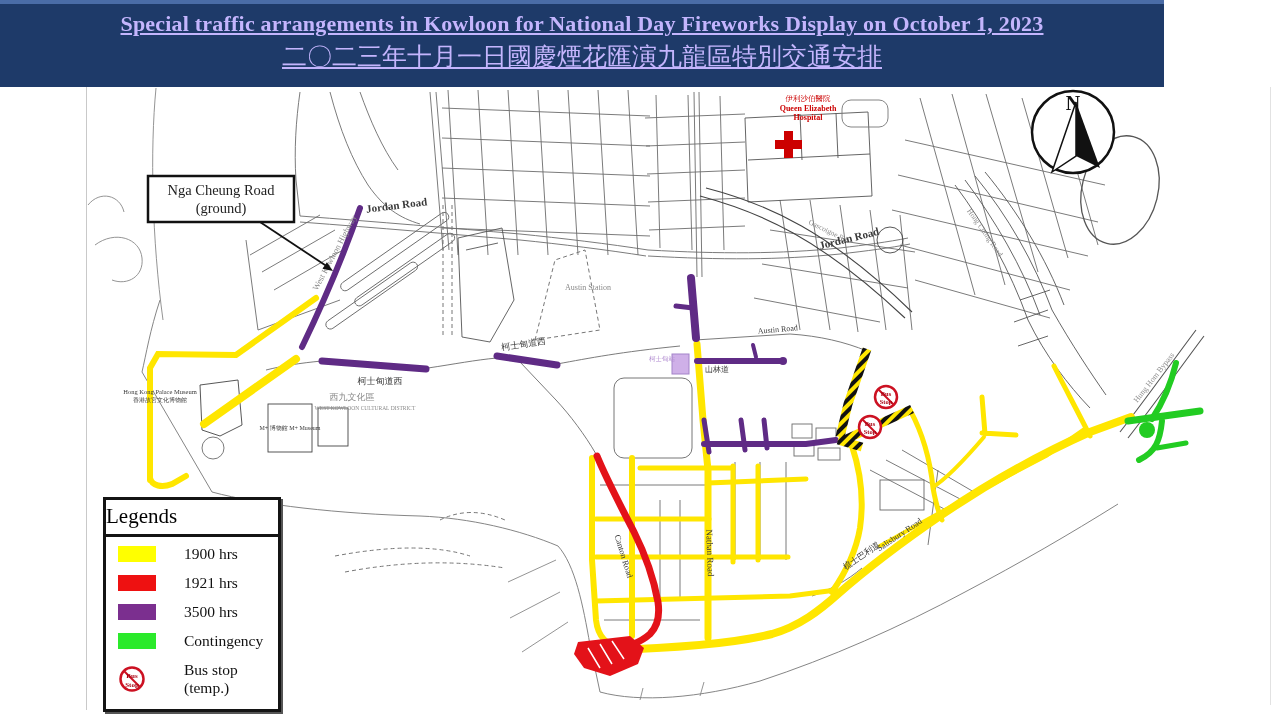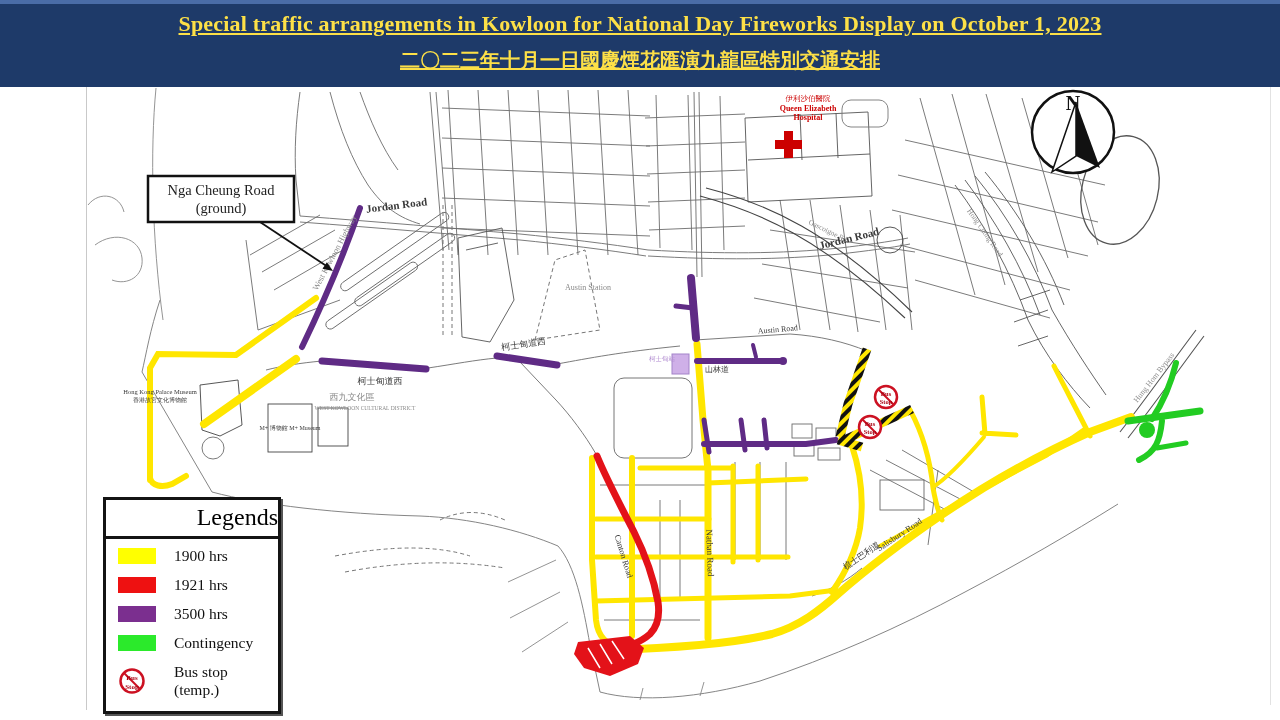--- a/index.html
+++ b/index.html
@@ -1,33 +1,33 @@
 <!DOCTYPE html>
 <html><head>
 <meta charset="utf-8">
 <style>
   html,body{margin:0;padding:0;background:#fff;}
   .page{position:relative;width:1280px;height:720px;overflow:hidden;background:#fff;
         font-family:"Liberation Serif",serif;}
   
-  .header{position:absolute;left:0;top:0;width:1280px;height:87px;background:#1e3a69;
-          border-top:4px solid #4a6ca7;box-sizing:border-box;z-index:20;text-align:center;color:#fde047;}
+  .header{position:absolute;left:0;top:0;width:1164px;height:87px;background:#1e3a69;
+          border-top:4px solid #4a6ca7;box-sizing:border-box;z-index:20;text-align:center;color:#c4b5fd;}
   .header .en{margin-top:7px;font-size:22px;font-weight:bold;text-decoration:underline;letter-spacing:.2px;}
-  .header .zh{margin-top:10px;font-size:20px;font-weight:bold;text-decoration:underline;}
+  .header .zh{margin-top:3px;font-size:25px;font-weight:normal;text-decoration:underline;}
   
   svg.map{position:absolute;left:0;top:0;z-index:1;}
   svg.map text{font-family:"Liberation Serif",serif;}
   .lbl{fill:#3a3a3a;}
   .lbl-light{fill:#8a8a8a;}
   
   .legend{position:absolute;left:103px;top:497px;width:172px;background:#fff;
           border:3px solid #141414;box-shadow:2px 2px 0 #555;z-index:15;}
-  .legend .title{font-size:24px;text-align:right;padding:4px 0 5px;border-bottom:3px solid #141414;}
+  .legend .title{font-size:21px;text-align:left;padding:4px 0 5px;border-bottom:3px solid #141414;}
   .legend .rows{padding:8px 10px 10px 12px;}
-  .legend .row{display:flex;align-items:center;gap:18px;margin:0 0 11px;}
+  .legend .row{display:flex;align-items:center;gap:28px;margin:0 0 11px;}
   .legend .row:last-child{margin-bottom:2px;}
   .legend .sw{width:38px;height:16px;flex:0 0 38px;}
   .legend .sw.hatched{background:repeating-linear-gradient(135deg,#000 0 4px,#ffe600 4px 9px);}
   .legend .lab{font-size:15.5px;color:#111;}
   .legend .busico{flex:0 0 38px;display:flex;justify-content:flex-start;}
 </style>
 </head>
 <body>
 
 <div class="page">

